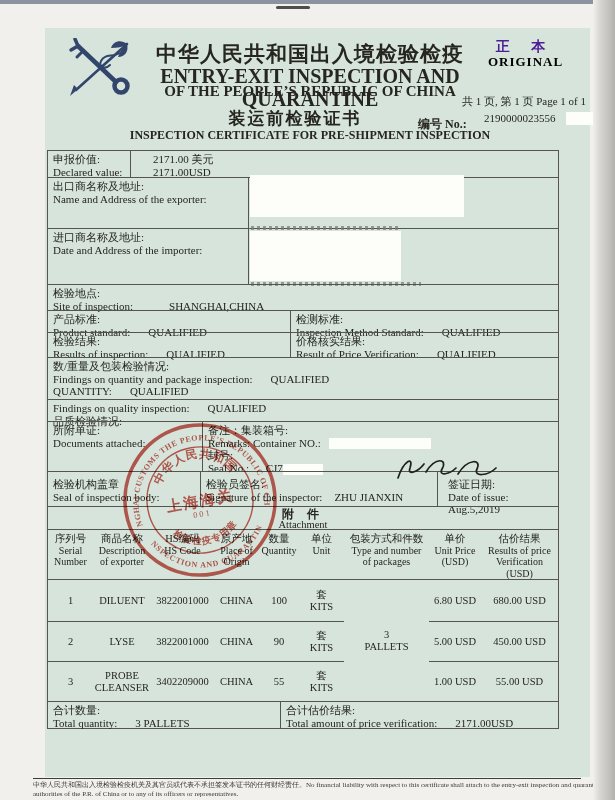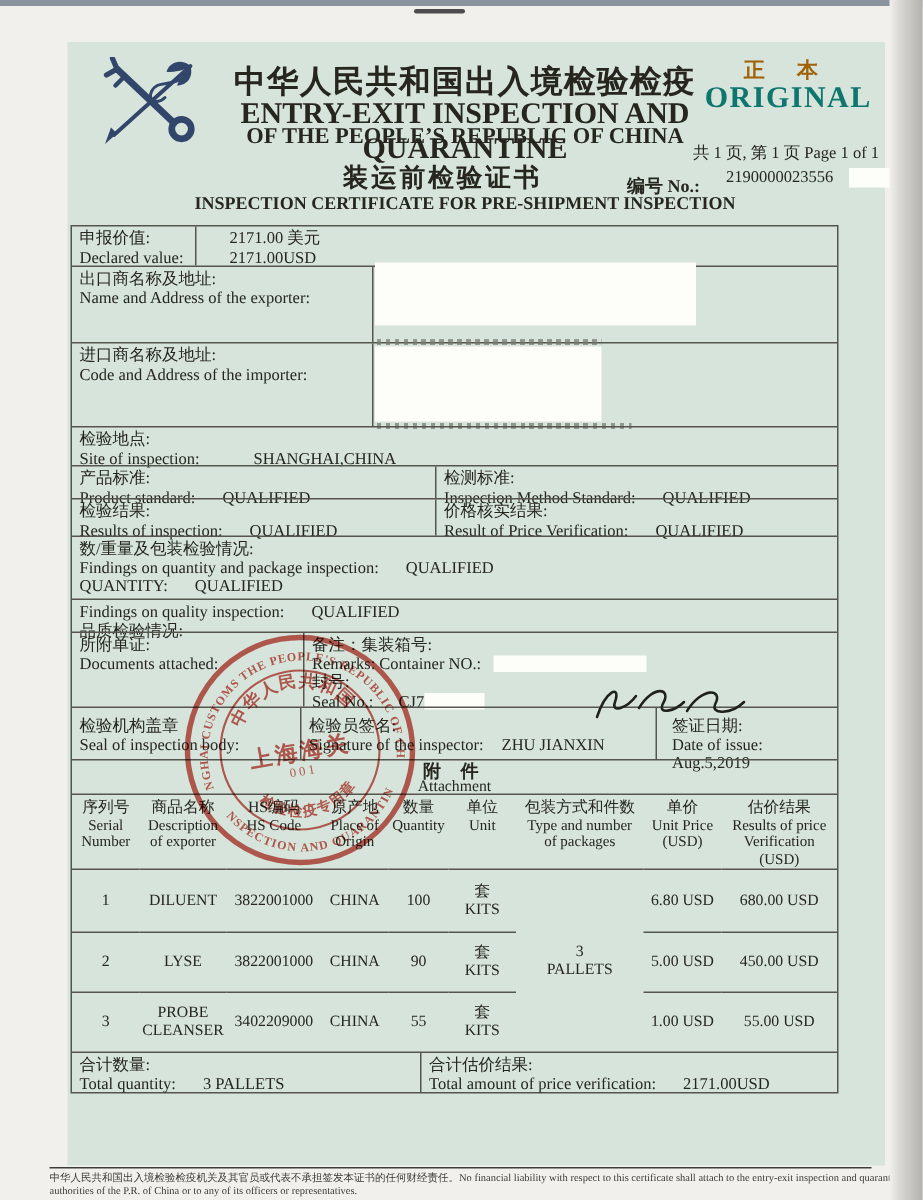--- a/index.html
+++ b/index.html
@@ -12,22 +12,22 @@
   #top-dash{left:276px;top:6px;width:34px;height:3px;background:#4d4d4d;border-radius:2px;}
   #right-edge{right:0;top:0;width:22px;height:800px;background:linear-gradient(90deg,#f1f0ec 0%,#d9d8d4 30%,#b3b2af 100%);}
   #right-line{right:17px;top:0;width:2px;height:800px;background:#c2c1be;}
   
   #sheet{left:45px;top:28px;width:545px;height:749px;background:#d6e4db;}
   .pre{white-space:pre-line;}
   
   #title-zh{left:135px;top:40px;width:350px;text-align:center;font-size:21px;font-weight:bold;letter-spacing:1px;}
   #title-en1{left:110px;top:65px;width:400px;text-align:center;font-size:20px;font-weight:bold;}
   #title-en2{left:110px;top:83px;width:400px;text-align:center;font-size:15px;font-weight:bold;}
-  #copy-zh{left:470px;top:38px;width:110px;text-align:center;font-size:14px;font-weight:bold;letter-spacing:9px;color:#a16207;}
-  #copy-en{left:468px;top:54px;width:115px;text-align:center;font-size:20px;font-weight:bold;letter-spacing:1px;color:#0f766e;}
+  #copy-zh{left:470px;top:38px;width:110px;text-align:center;font-size:14px;font-weight:bold;letter-spacing:9px;color:#4c1d95;}
+  #copy-en{left:468px;top:54px;width:115px;text-align:center;font-size:13px;font-weight:bold;letter-spacing:1px;color:#000000;}
   #page-info{left:390px;top:94px;width:196px;text-align:right;font-size:11px;}
   #cert-zh{left:195px;top:107px;width:200px;text-align:center;font-size:17px;font-weight:bold;letter-spacing:2px;}
   #no-label{left:418px;top:116px;font-size:12px;font-weight:bold;}
   #no-value{left:484px;top:112px;font-size:11px;}
   #cert-en{left:60px;top:128px;width:500px;text-align:center;font-size:12px;font-weight:bold;}
   
   #main-table{left:47px;top:150px;width:512px;border:1px solid #55554e;}
   .row{display:flex;border-top:1px solid #55554e;position:relative;}
   .row:first-child{border-top:none;}
   .cell{padding:2px 0 0 5px;font-size:11px;line-height:12.5px;position:relative;}
@@ -112,21 +112,21 @@
         <div>Name and Address of the exporter:</div>
       </div>
       <div class="cell grow">
         <div class="redact" style="left:1px;top:-3px;width:214px;height:42px;"></div>
       </div>
     </div>
 
     <div class="row" style="height:56px;">
       <div class="cell rb" style="width:201px;">
         <div>进口商名称及地址:</div>
-        <div>Code and Address of the importer:</div>
+        <div>Date and Address of the importer:</div>
       </div>
       <div class="cell grow">
         <div class="smudge" style="left:2px;top:-3px;width:150px;"></div>
         <div class="redact" style="left:1px;top:2px;width:151px;height:50px;"></div>
         <div class="smudge" style="left:2px;top:53px;width:170px;"></div>
       </div>
     </div>
 
     <div class="row" style="height:26px;">
       <div class="cell grow">

